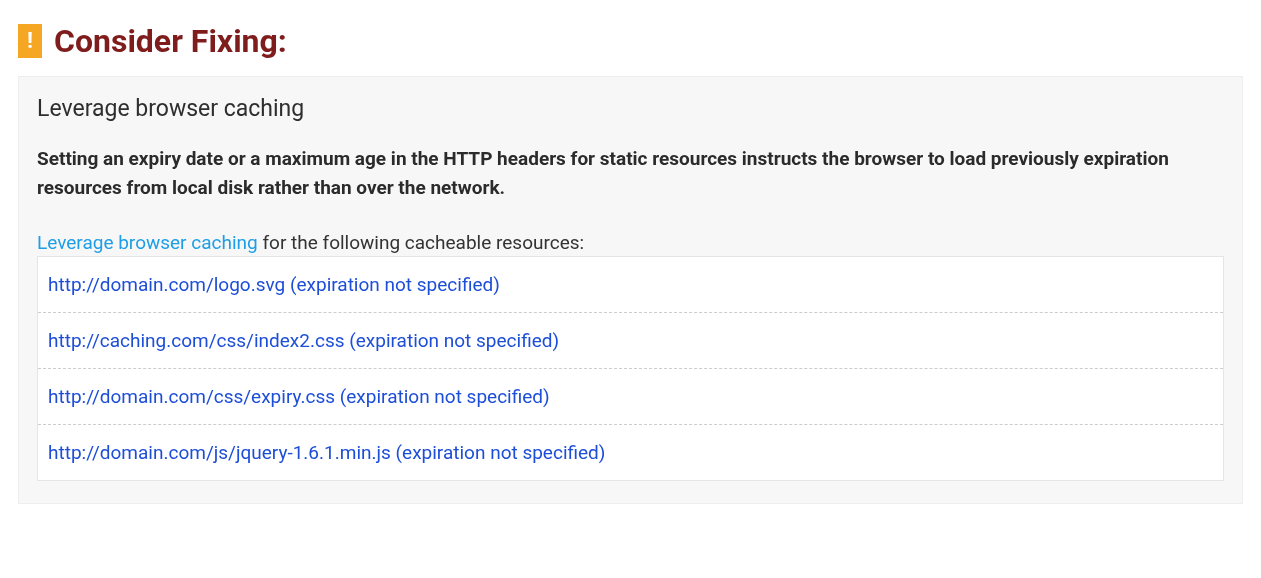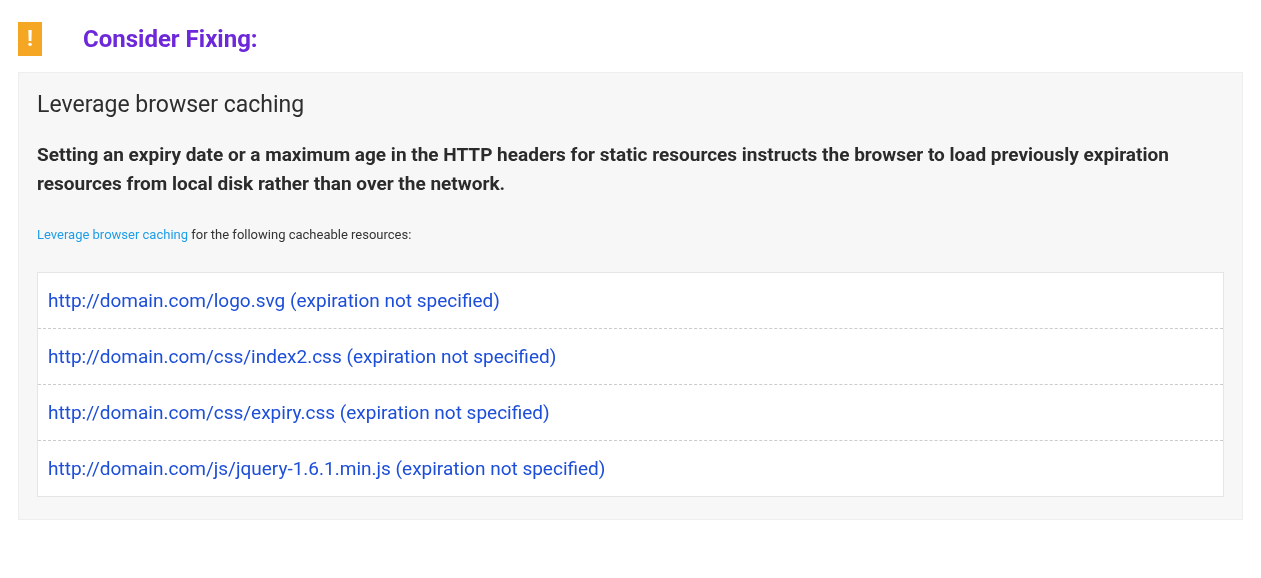--- a/index.html
+++ b/index.html
@@ -28,24 +28,23 @@
     justify-content: center;
     margin-right: 12px;
   }
   .badge-glyph {
     color: #ffffff;
     font-weight: 700;
     font-size: 22px;
     line-height: 1;
   }
   .header-title {
-    font-size: 24px;
+    font-size: 32px;
     font-weight: 700;
-    color: #6d28d9;
-    margin-left: 29px;
+    color: #7f1d1d;
   }
   .panel {
     background: #f7f7f7;
     border: 1px solid #eeeeee;
     box-sizing: border-box;
     padding: 18px 18px 22px 18px;
   }
   .panel-title {
     font-size: 23px;
     font-weight: 400;
@@ -53,24 +52,24 @@
     margin-bottom: 22px;
   }
   .panel-desc {
     font-size: 19px;
     font-weight: 700;
     line-height: 1.55;
     color: #2b2b2b;
     margin-bottom: 28px;
   }
   .sub-line {
-    font-size: 13px;
+    font-size: 19px;
     font-weight: 400;
     color: #333333;
-    margin-bottom: 30px;
+    margin-bottom: 2px;
   }
   .sub-line .link {
     color: #1e9ee6;
     text-decoration: none;
   }
   .res-list {
     background: #ffffff;
     border: 1px solid #e5e5e5;
     box-sizing: border-box;
   }
@@ -98,19 +97,19 @@
   </div>
 
   <div class="panel">
     <div class="panel-title">Leverage browser caching</div>
     <div class="panel-desc">Setting an expiry date or a maximum age in the HTTP headers for static resources instructs the browser to load previously expiration resources from local disk rather than over the network.</div>
     <div class="sub-line">
       <a href="#" class="link">Leverage browser caching</a><span> for the following cacheable resources:</span>
     </div>
     <div class="res-list">
       <div class="res-item">http://domain.com/logo.svg (expiration not specified)</div>
-      <div class="res-item">http://domain.com/css/index2.css (expiration not specified)</div>
+      <div class="res-item">http://caching.com/css/index2.css (expiration not specified)</div>
       <div class="res-item">http://domain.com/css/expiry.css (expiration not specified)</div>
       <div class="res-item">http://domain.com/js/jquery-1.6.1.min.js (expiration not specified)</div>
     </div>
   </div>
 
 </div>
 
 </body></html>

